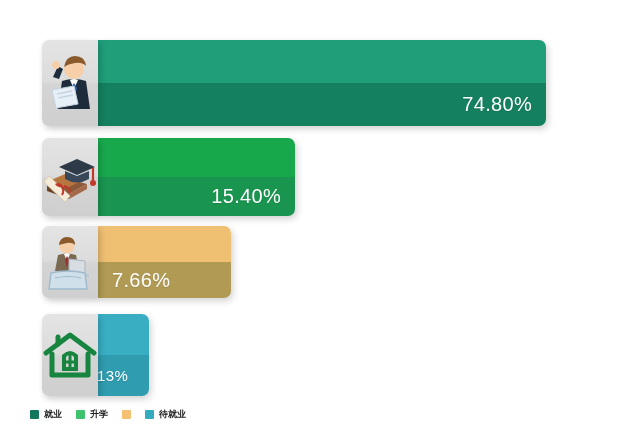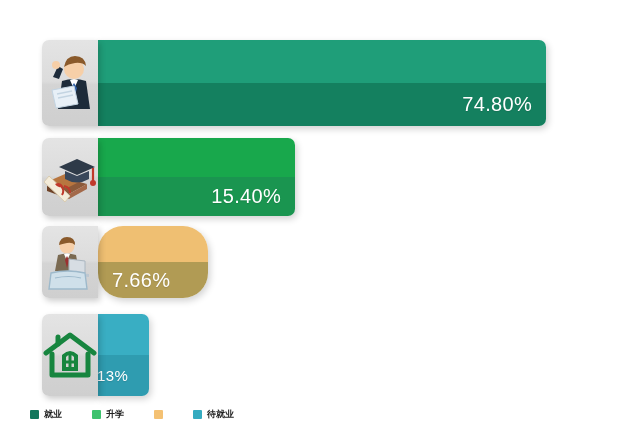--- a/index.html
+++ b/index.html
@@ -78,35 +78,35 @@
   .bar-value.small { font-size: 15px; }
 
   
   #row-0 { top: 40px;  height: 86px; }
   #row-1 { top: 138px; height: 78px; }
   #row-2 { top: 226px; height: 72px; }
   #row-3 { top: 314px; height: 82px; }
 
   #row-0 .bar-fill { width: 448px; }
   #row-1 .bar-fill { width: 197px; }
-  #row-2 .bar-fill { width: 110px; border-radius: 25px; }
+  #row-2 .bar-fill { width: 133px; }
   #row-3 .bar-fill { width: 51px;  }
 
   
   .icon-art { position: absolute; inset: 0; display: flex; align-items: center; justify-content: center; }
   .icon-art svg { display: block; }
 
   
   #legend {
     position: absolute;
     left: 30px;
     top: 408px;
     display: flex;
     align-items: center;
-    gap: 30px;
+    gap: 14px;
   }
   .legend-item {
     display: flex;
     align-items: center;
     gap: 5px;
     white-space: nowrap;
   }
   .legend-swatch {
     width: 9px;
     height: 9px;

